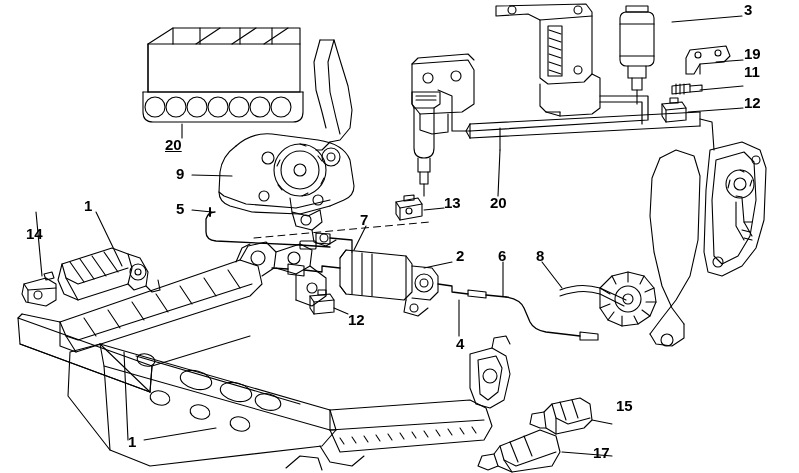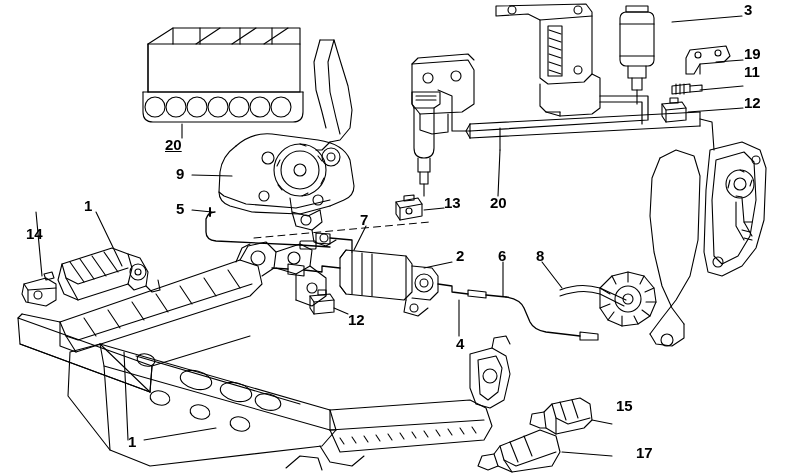--- a/index.html
+++ b/index.html
@@ -377,15 +377,15 @@
   <div class="callout" style="left:26px; top:198px;margin-top:28px;"><span>14</span></div>
   <div class="callout" style="left:84px; top:198px;"><span>1</span></div>
   <div class="callout" style="left:360px; top:212px;"><span>7</span></div>
   <div class="callout" style="left:456px; top:248px;"><span>2</span></div>
   <div class="callout" style="left:498px; top:248px;"><span>6</span></div>
   <div class="callout" style="left:536px; top:248px;"><span>8</span></div>
   <div class="callout" style="left:348px; top:312px;"><span>12</span></div>
   <div class="callout" style="left:456px; top:336px;"><span>4</span></div>
   <div class="callout" style="left:128px; top:434px;"><span>1</span></div>
   <div class="callout" style="left:616px; top:398px;"><span>15</span></div>
-  <div class="callout" style="left:636px; top:445px;"><span>17</span></div>
+  <div class="callout" style="left:593px; top:445px;"><span>17</span></div>
 
 </div>
 
 </body></html>

